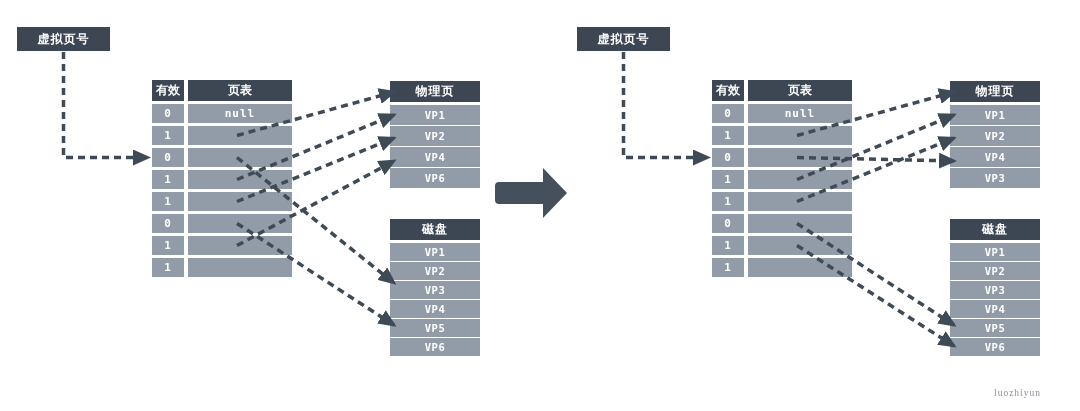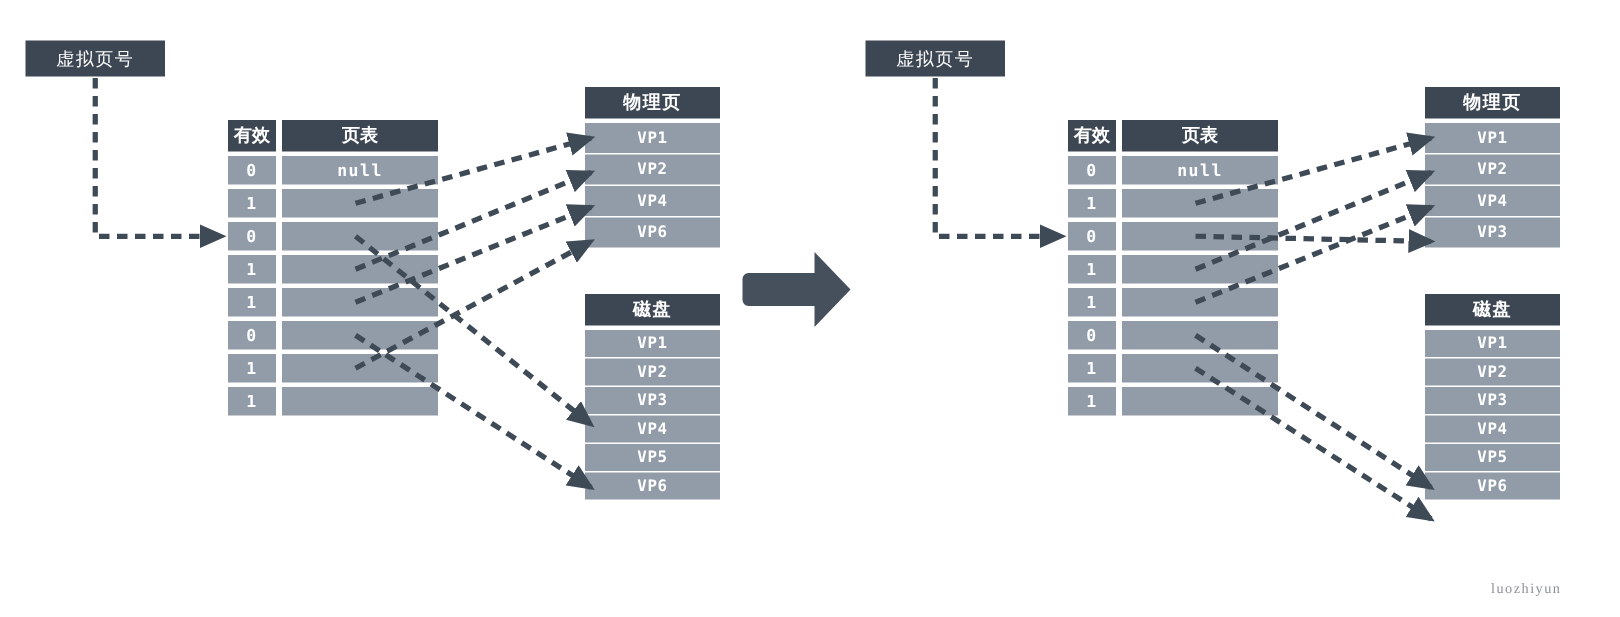--- a/index.html
+++ b/index.html
@@ -7,37 +7,37 @@
     position:relative;width:1080px;height:411px;background:#ffffff;
     font-family:"Liberation Sans",sans-serif;overflow:hidden;
   }
   .diagram{position:absolute;top:0;width:540px;height:411px;}
   #d0{left:0;}
   #d1{left:560px;}
 
   .vbox{
     position:absolute;left:17px;top:27px;width:93px;height:24px;
     background:var(--dark);color:#fff;display:flex;align-items:center;justify-content:center;
-    font-size:12px;font-weight:normal;letter-spacing:1px;
+    font-size:12px;font-weight:bold;letter-spacing:1px;
   }
 
   .ptable{position:absolute;left:152px;top:80px;}
   .trow{display:flex;gap:4px;margin-bottom:3px;}
   .trow .cell{display:flex;align-items:center;justify-content:center;color:#fff;}
   .cell.valid{width:32px;}
   .cell.entry{width:104px;}
   .trow.theader .cell{height:21px;background:var(--dark);font-size:12px;font-weight:bold;}
   .rows .cell{height:19px;background:var(--row);
     font-family:"DejaVu Sans Mono",monospace;font-size:11px;font-weight:bold;letter-spacing:1px;}
 
   .vpbox{position:absolute;left:390px;width:90px;}
   .vpbox.physical{top:58px;}
   .vpbox.disk{top:196px;}
   .vphdr{height:21px;background:var(--dark);color:#fff;display:flex;align-items:center;justify-content:center;
-    font-size:12px;font-weight:bold;margin-bottom:3px;letter-spacing:1px;}
+    font-size:12px;font-weight:bold;margin-bottom:3px;letter-spacing:1px;margin-top:23px;}
   .vprow{background:var(--row);color:#fff;display:flex;align-items:center;justify-content:center;
     font-family:"DejaVu Sans Mono",monospace;font-size:10.5px;font-weight:bold;letter-spacing:.5px;margin-bottom:1px;text-align:right;}
   .physical .vprow{height:20px;}
   .disk .vprow{height:18px;}
 
   #overlay{position:absolute;left:0;top:0;pointer-events:none;}
   .dash{fill:none;stroke:var(--line);stroke-width:3.5;stroke-dasharray:7 5;}
 
   .bigarrow{position:absolute;left:493px;top:166px;}
 

